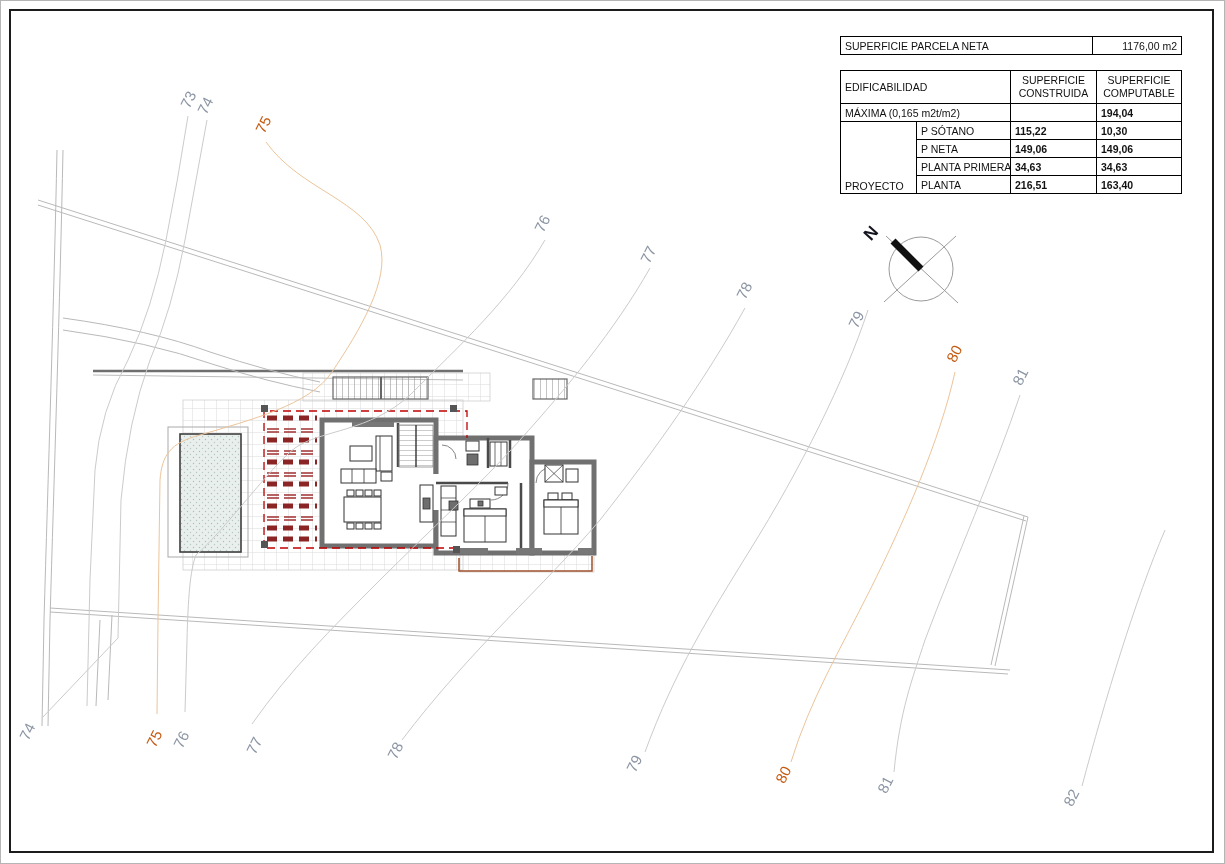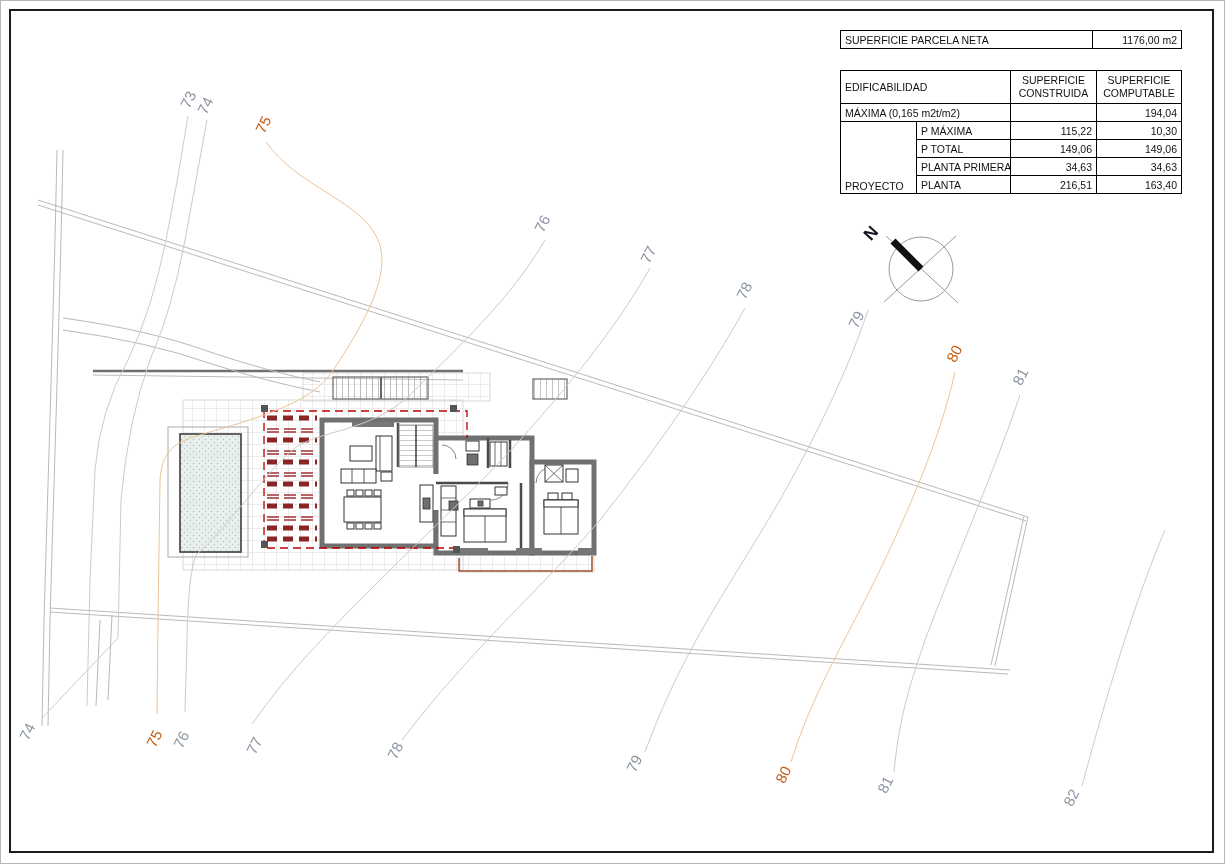--- a/index.html
+++ b/index.html
@@ -5,25 +5,25 @@
   html,body{margin:0;padding:0;background:#fff;}
   body{width:1225px;height:864px;position:relative;overflow:hidden;
        font-family:"Liberation Sans", sans-serif;box-shadow:inset 0 0 0 1px #b5b5b5;}
   .frame{position:absolute;left:9px;top:9px;width:1205px;height:844px;
          border:2px solid #1c1c1c;box-sizing:border-box;pointer-events:none;}
   svg{position:absolute;left:0;top:0;}
   
   .tbl{position:absolute;border-collapse:collapse;table-layout:fixed;
        font-size:10.5px;color:#111;background:#fff;}
   .tbl td{border:1px solid #000;padding:1px 4px;height:15px;overflow:hidden;white-space:nowrap;}
-  #tbl-parcela{left:840px;top:30px;width:341px;}
+  #tbl-parcela{left:840px;top:36px;width:341px;}
   #tbl-parcela td.val{text-align:right;}
   #tbl-edif{left:840px;top:70px;width:341px;}
   #tbl-edif td.hdr{text-align:center;white-space:pre-line;height:30px;line-height:1.25;margin-left:20px;}
-  #tbl-edif td.num{text-align:right;}
+  #tbl-edif td.num{text-align:left;font-weight:bold;}
   #tbl-edif td.grp{vertical-align:bottom;}
   
   .contour{fill:none;stroke:#cbcbcb;stroke-width:1;}
   .contour.orange{stroke:#ecc49a;}
   .bound{fill:none;stroke:#b9b9b9;stroke-width:1;}
   .lbl{font-size:15px;fill:#8b95a3;}
   .lbl.orange{fill:#c55a11;}
   .wall{fill:#ffffff;stroke:#707070;stroke-width:5;}
   .part{stroke:#4a4a4a;stroke-width:2.5;fill:none;}
   .furn{fill:#ffffff;stroke:#333;stroke-width:1;}
@@ -269,26 +269,26 @@
     <td class="hdr">SUPERFICIE
 COMPUTABLE</td>
   </tr>
   <tr>
     <td colspan="2">MÁXIMA (0,165 m2t/m2)</td>
     <td class="num"></td>
     <td class="num">194,04</td>
   </tr>
   <tr>
     <td rowspan="4" class="grp">PROYECTO</td>
-    <td>P MÁXIMA</td>
+    <td>P SÓTANO</td>
     <td class="num">115,22</td>
     <td class="num">10,30</td>
   </tr>
   <tr>
-    <td>P TOTAL</td>
+    <td>P NETA</td>
     <td class="num">149,06</td>
     <td class="num">149,06</td>
   </tr>
   <tr>
     <td>PLANTA PRIMERA</td>
     <td class="num">34,63</td>
     <td class="num">34,63</td>
   </tr>
   <tr>
     <td>PLANTA</td>

